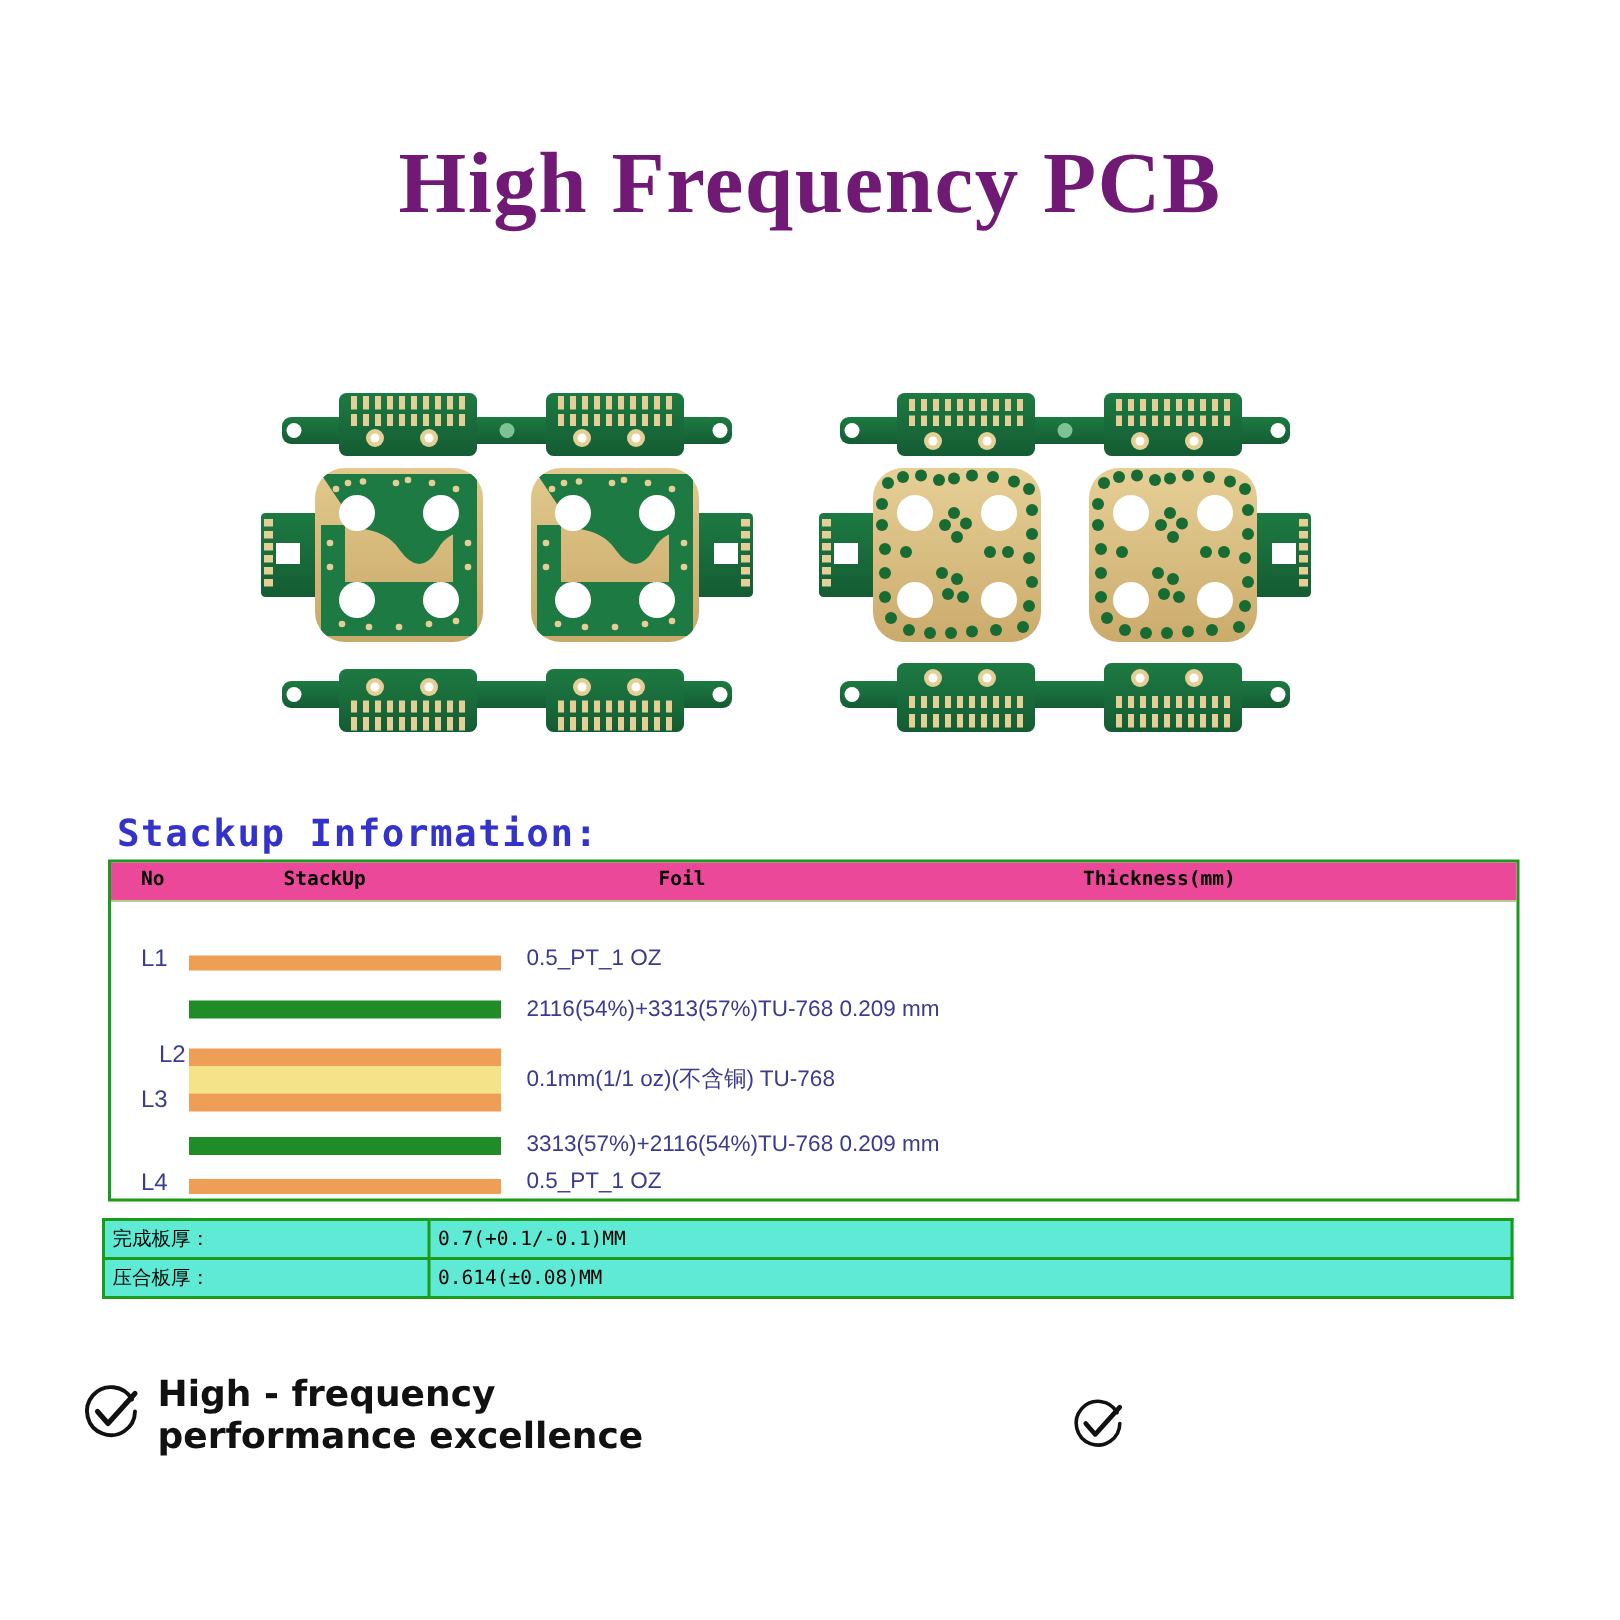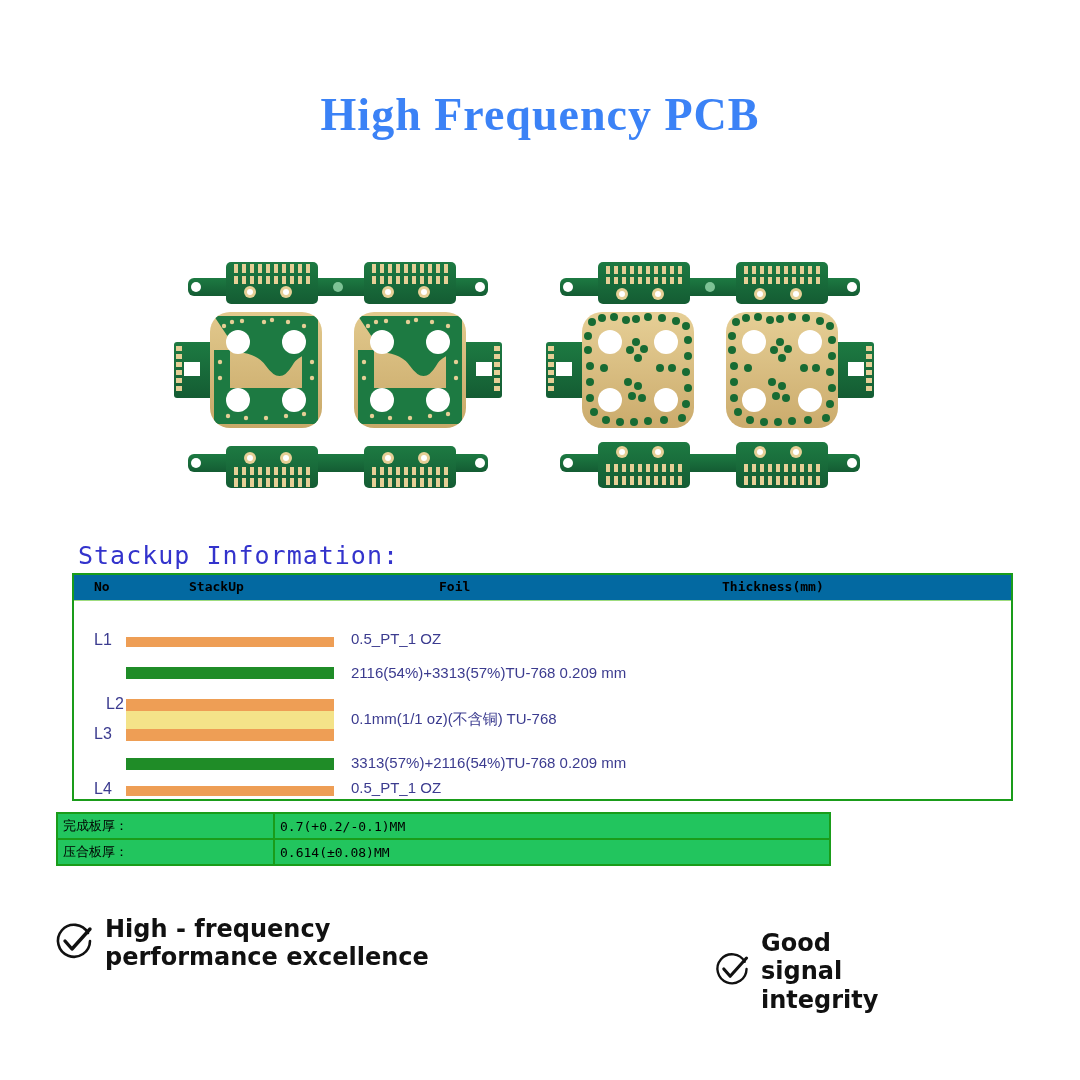--- a/index.html
+++ b/index.html
@@ -8,43 +8,43 @@
     font-family:"Liberation Sans",sans-serif;
     position:relative;overflow:hidden;
   }
   .page{position:absolute;inset:0;}
 
   
   .title{
     position:absolute;left:0;right:0;top:88px;
     text-align:center;
     font-family:"Liberation Serif","DejaVu Serif",serif;
-    font-weight:bold;font-size:46px;letter-spacing:1px;color:#3b82f6;
+    font-weight:bold;font-size:58px;letter-spacing:1px;color:#701a75;
   }
 
   
   .pcb-row{position:absolute;left:0;top:250px;width:1080px;height:255px;}
   .pcb{position:absolute;top:0;}
   .pcb svg{display:block;}
 
   
   .stk-heading{
     position:absolute;left:78px;top:541px;
     font-family:"DejaVu Sans Mono","Liberation Mono",monospace;
-    font-size:25px;font-weight:normal;color:#3333cc;letter-spacing:1px;
+    font-size:25px;font-weight:bold;color:#3333cc;letter-spacing:1px;
     white-space:nowrap;
   }
 
   
   .stk-table{
     position:absolute;left:72px;top:573px;width:941px;height:228px;
     border:2px solid #1a9c1a;background:#ffffff;box-sizing:border-box;
   }
   .stk-head{
-    position:relative;height:25px;background:#0369a1;
+    position:relative;height:25px;background:#ec4899;
     border-bottom:1px solid #9fdc7f;
   }
   .stk-head span{
     position:absolute;top:4px;
     font-family:"DejaVu Sans Mono","Liberation Mono",monospace;
     font-weight:bold;font-size:13px;color:#000;white-space:nowrap;
   }
   .h-no{left:20px;}
   .h-stackup{left:115px;}
   .h-foil{left:365px;}
@@ -62,22 +62,22 @@
   .bar.core{background:#f4e389;}
   .bar.prepreg{background:#1f8c27;}
   .desc{
     position:absolute;left:277px;
     font-size:15px;color:#3b3b8f;
     font-family:"Liberation Sans",sans-serif;white-space:nowrap;
   }
 
   
   .info-table{
-    position:absolute;left:56px;top:812px;width:775px;
-    border:2px solid #1a9c1a;border-collapse:collapse;background:#22c55e;
+    position:absolute;left:68px;top:812px;width:941px;
+    border:2px solid #1a9c1a;border-collapse:collapse;background:#5eead4;
   }
   .info-table td{
     border:2px solid #1a9c1a;height:22px;
     font-family:"DejaVu Sans Mono","Liberation Mono",monospace;
     font-size:13px;color:#000;padding:1px 5px;vertical-align:middle;
   }
   .info-label{width:205px;}
 
   
   .features{position:absolute;left:0;top:915px;width:867px;height:70px;}
@@ -612,21 +612,21 @@
       <div class="layer-label" style="left:20px;top:179px;">L4</div>
       <div class="bar copper" style="top:185px;height:10px;"></div>
       <div class="desc" style="top:178px;">0.5_PT_1 OZ</div>
     </div>
   </div>
 
   <table class="info-table">
     <tbody>
         <tr>
       <td class="info-label">完成板厚：</td>
-      <td>0.7(+0.2/-0.1)MM</td>
+      <td>0.7(+0.1/-0.1)MM</td>
     </tr>
     <tr>
       <td class="info-label">压合板厚：</td>
       <td>0.614(±0.08)MM</td>
     </tr>
   </tbody>
     </table>
 
   <div class="features">
 
@@ -642,17 +642,16 @@
     </div>
 
 
     <div class="feature f3">
       <span class="chk">
         <svg width="40" height="40" viewBox="0 0 44 44" xmlns="http://www.w3.org/2000/svg">
           <path d="M36 14 a16 16 0 1 0 2 8" fill="none" stroke="#111" stroke-width="2.6" stroke-linecap="round"></path>
           <path d="M13 22 l7 8 l18 -20" fill="none" stroke="#111" stroke-width="3.4" stroke-linecap="round" stroke-linejoin="round"></path>
         </svg>
       </span>
-      <span class="ftext">Good signal integrity</span>
     </div>
   </div>
 
 </div>
 
 </body></html>

